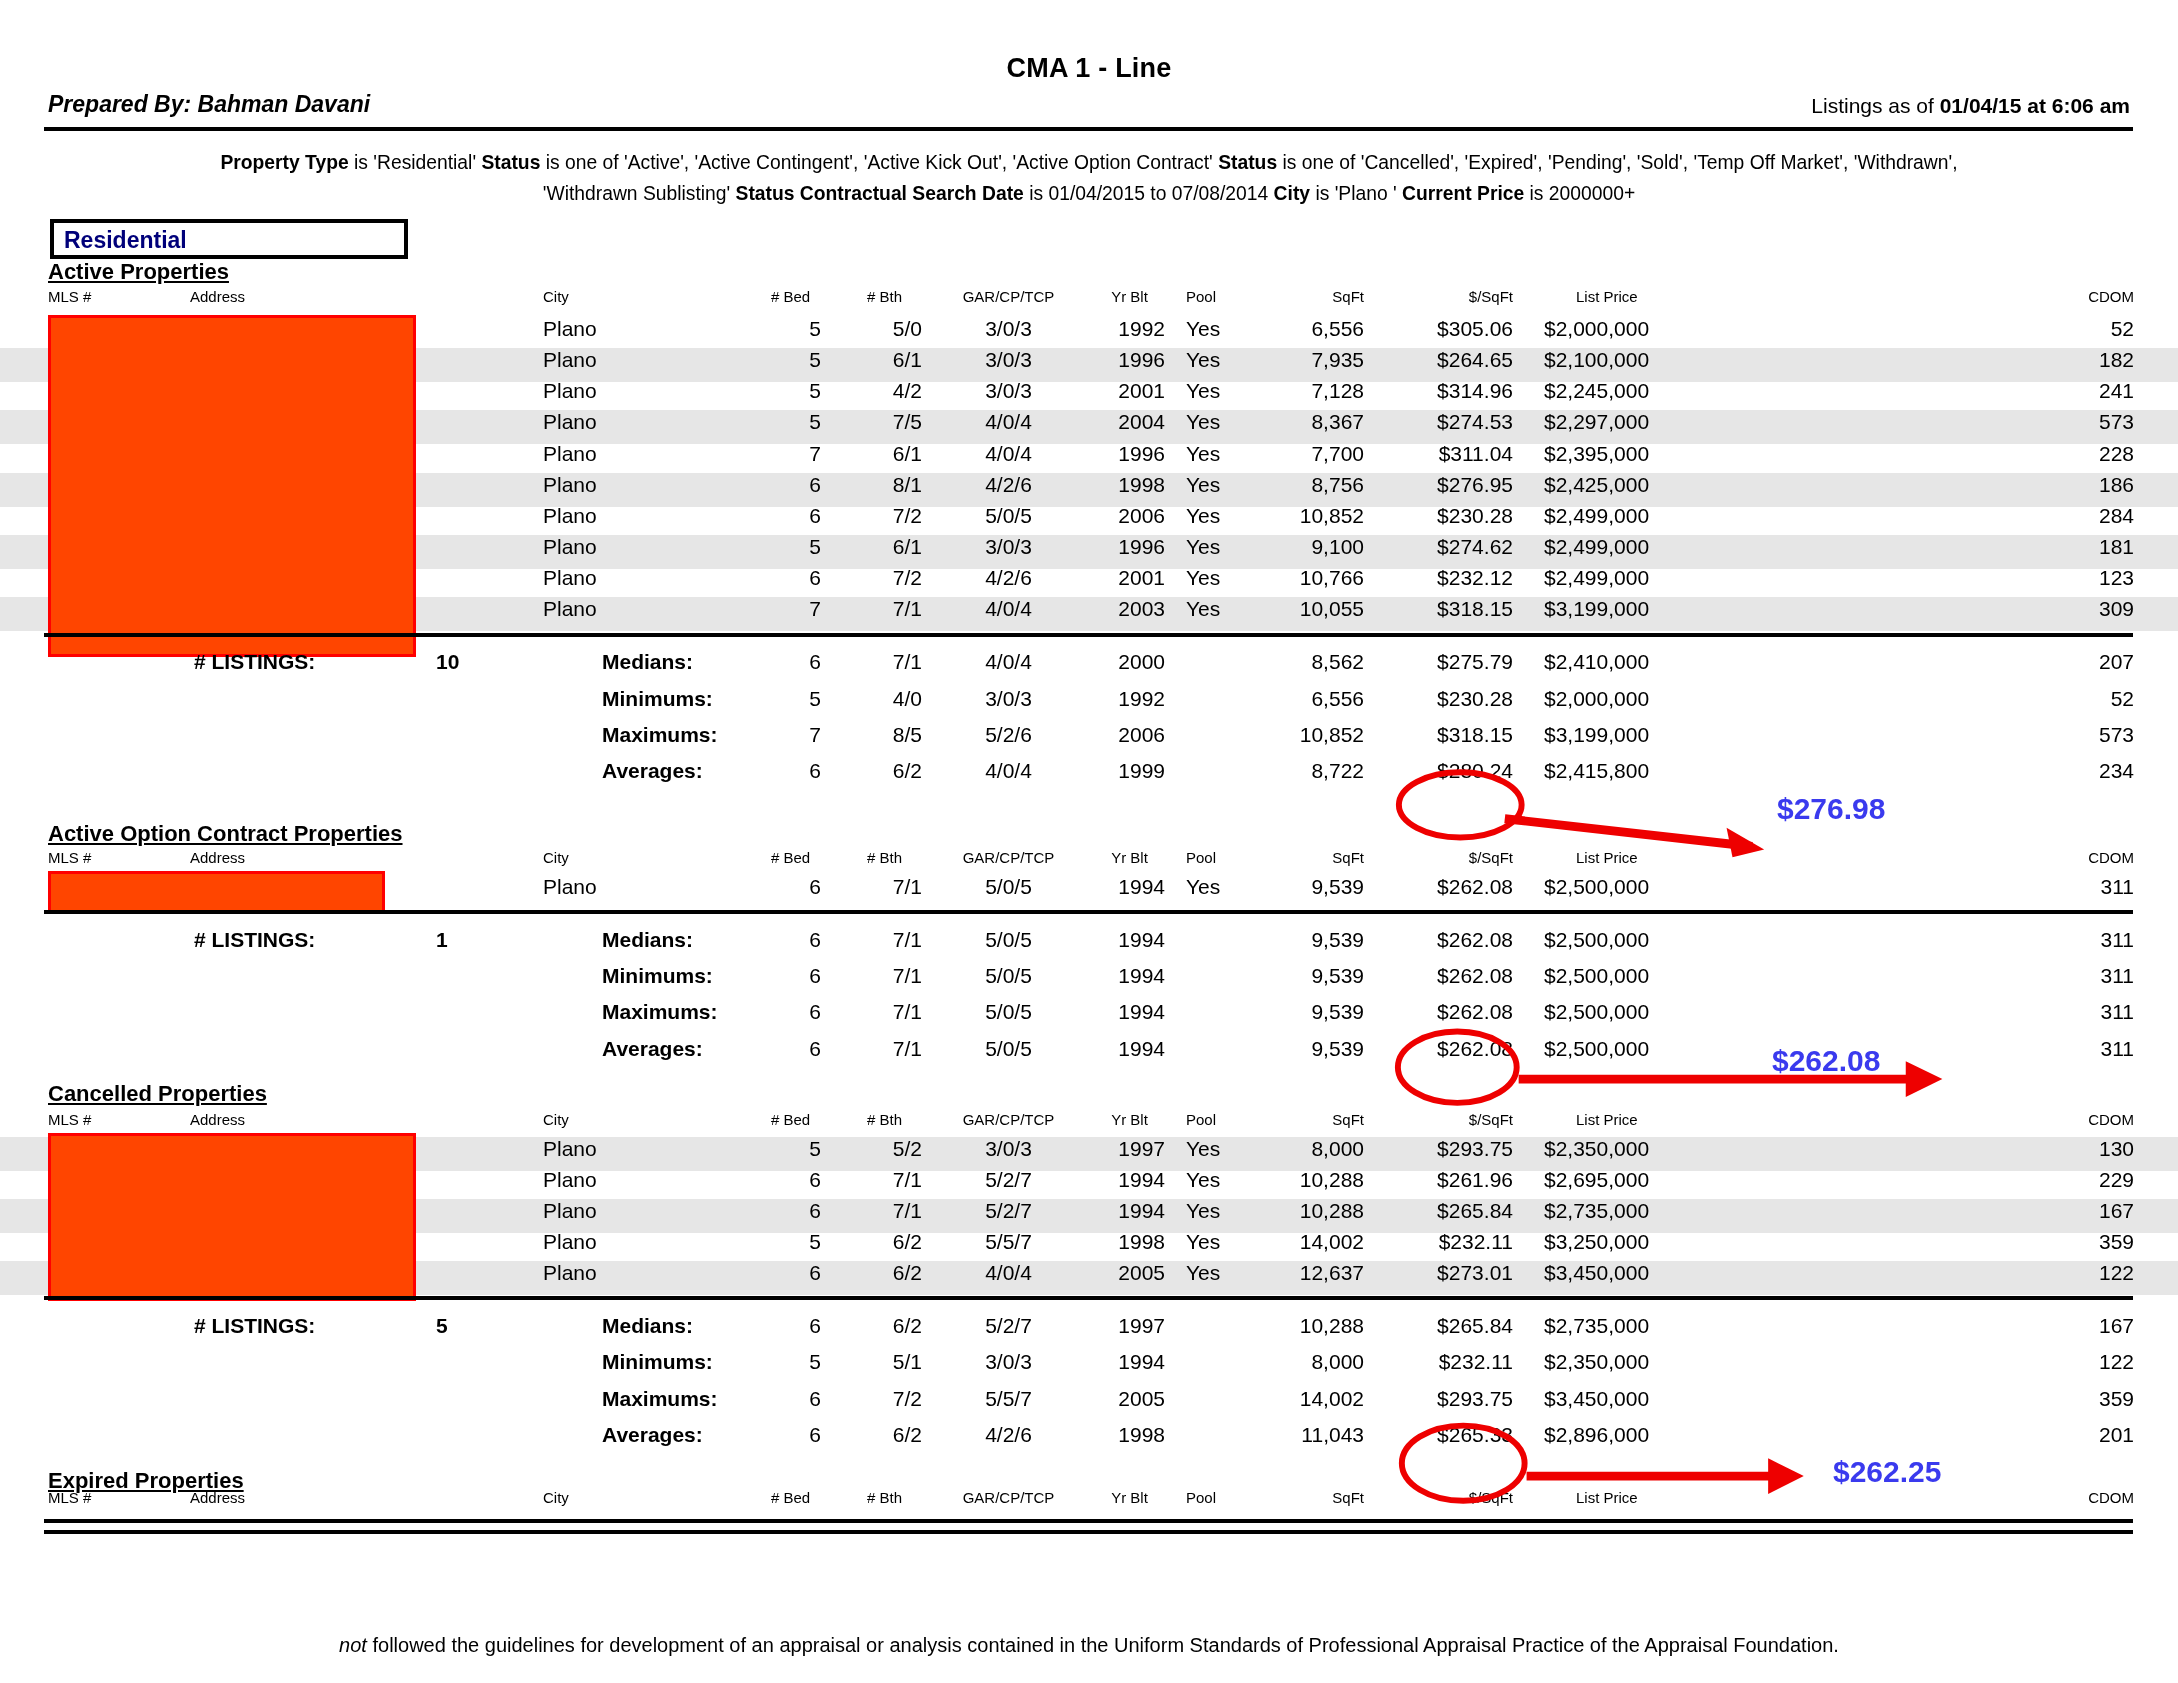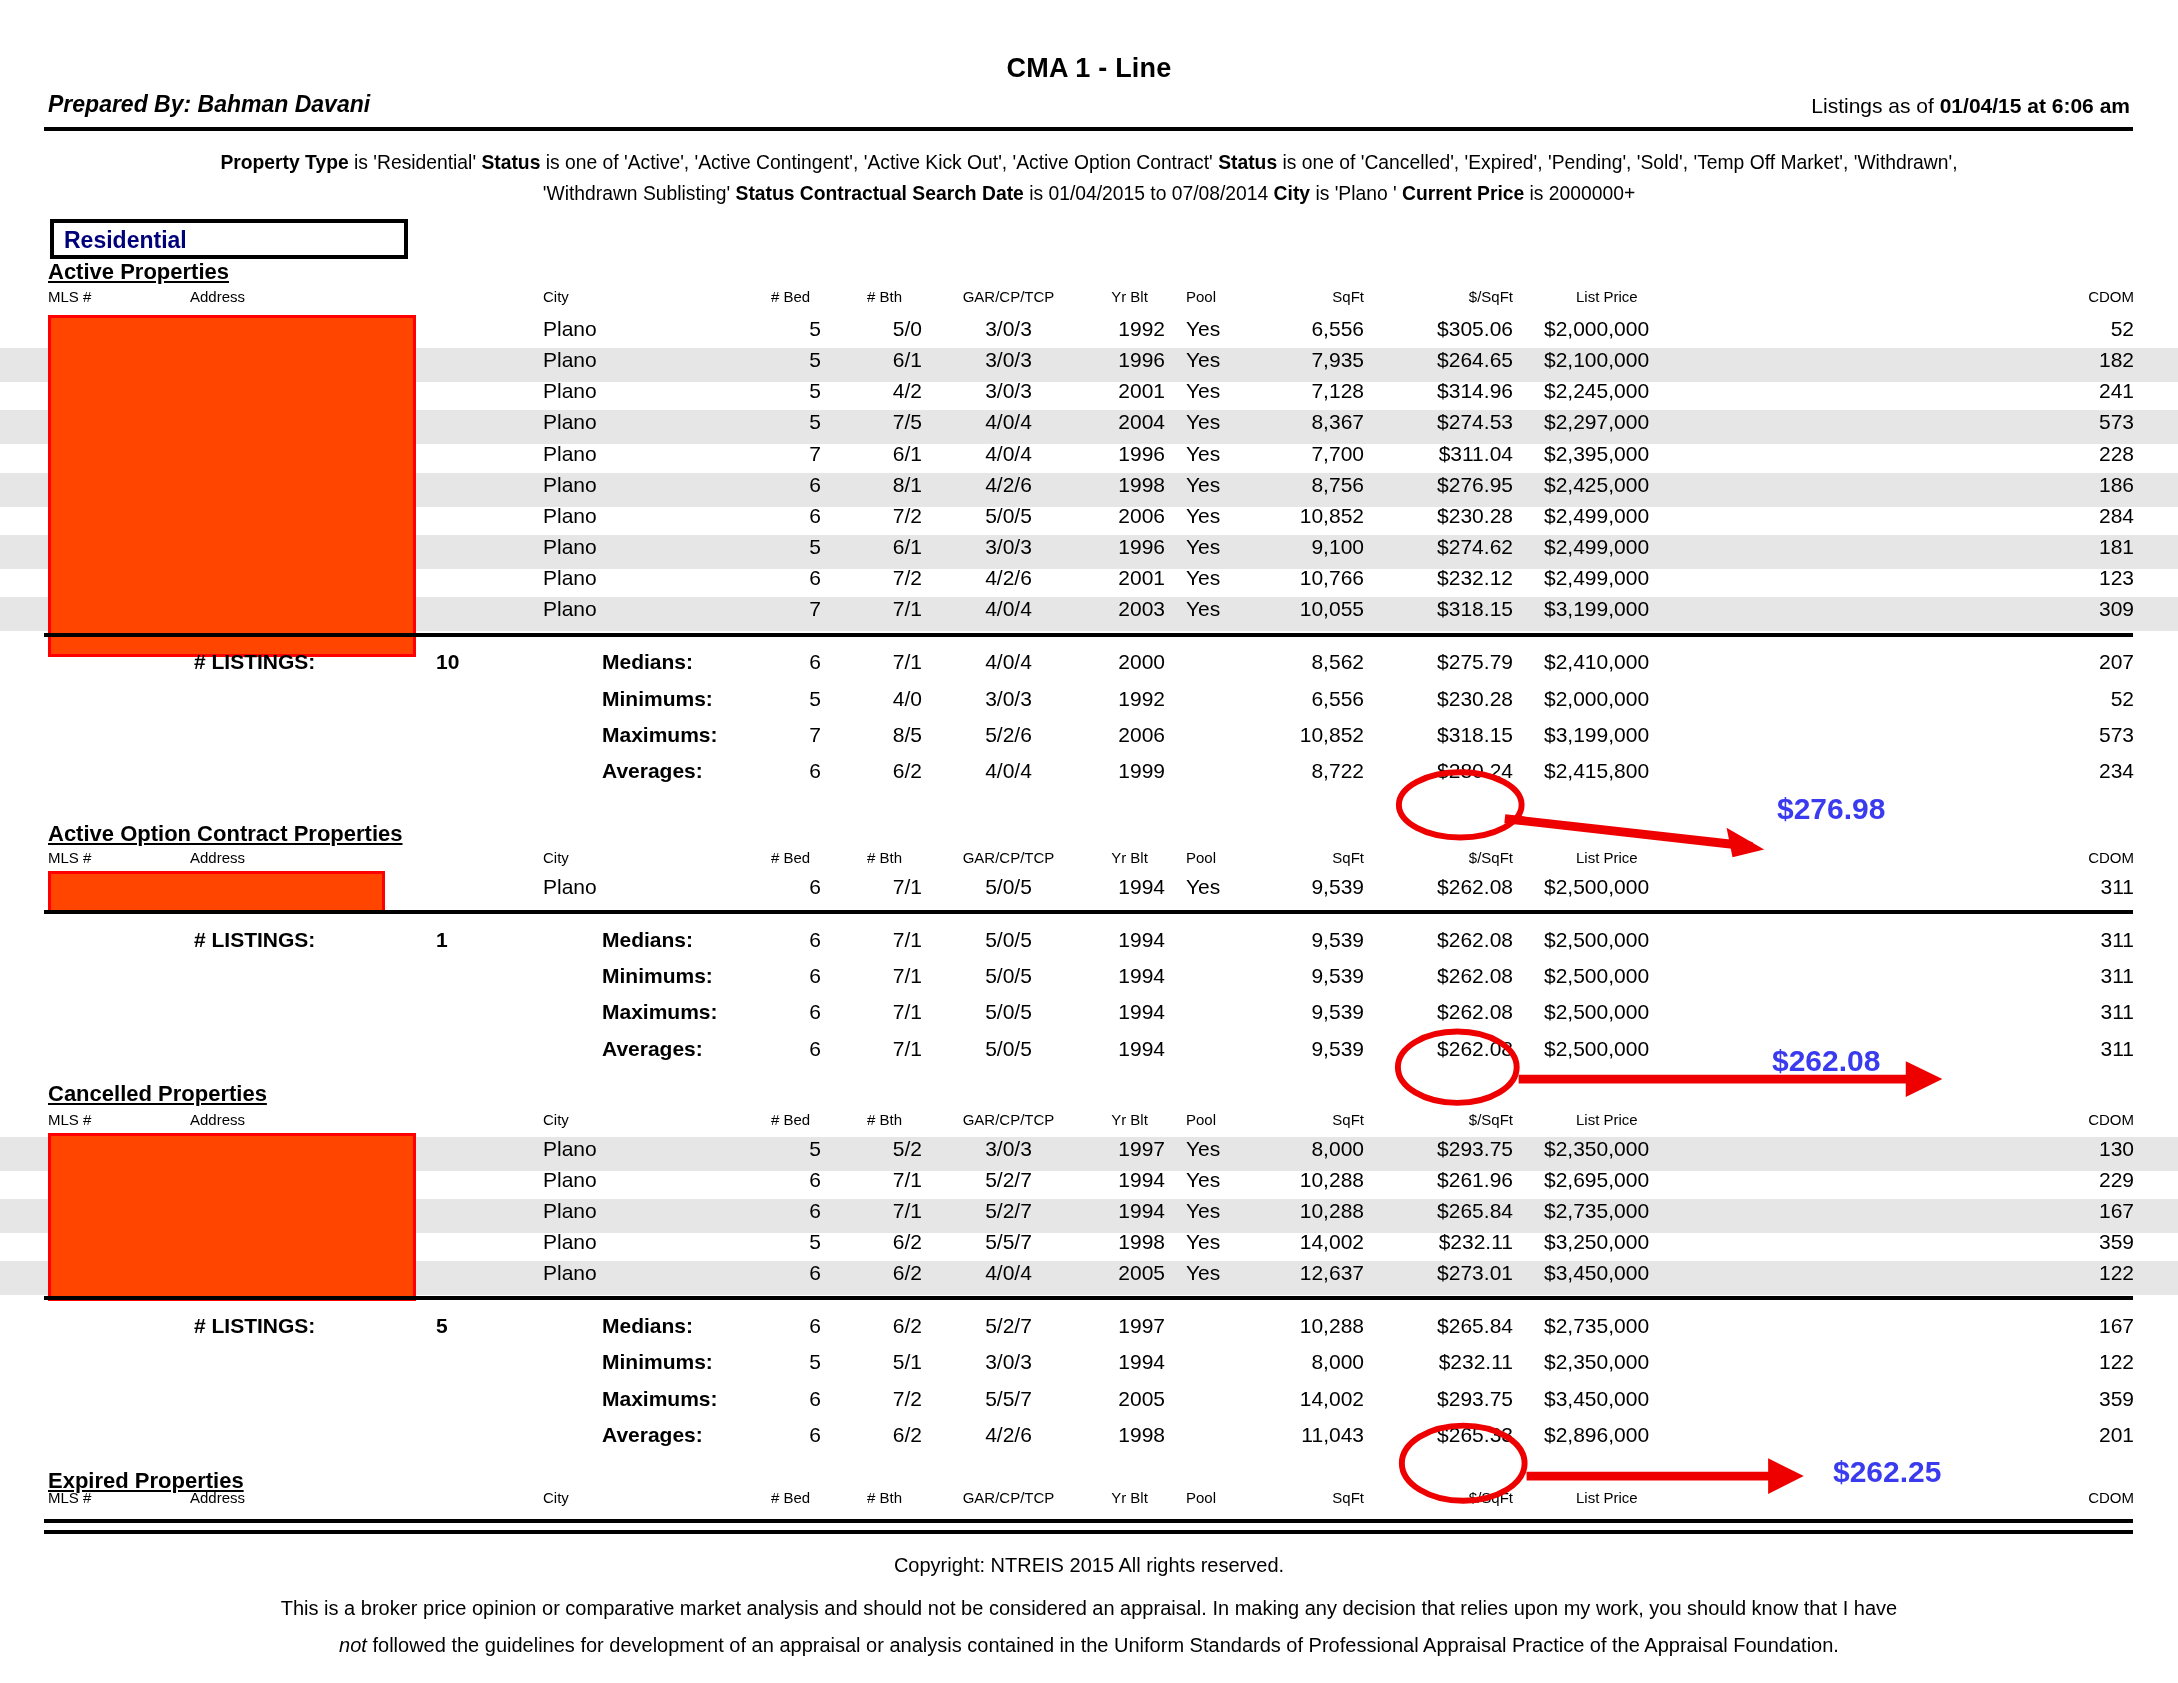--- a/index.html
+++ b/index.html
@@ -546,18 +546,16 @@
 
     <ellipse cx="1478" cy="1478" rx="62" ry="38" fill="none" stroke="#ee0000" stroke-width="6"></ellipse>
     <path d="M1542 1491 L1800 1491" stroke="#ee0000" stroke-width="9" fill="none"></path>
     <path d="M1822 1491 L1786 1473 L1786 1509 Z" fill="#ee0000"></path>
   </svg>
 
   <div class="anno-text" style="left:1777px;top:792px;">$276.98</div>
   <div class="anno-text" style="left:1772px;top:1044px;">$262.08</div>
   <div class="anno-text" style="left:1817px;top:1455px;margin-left:16px;">$262.25</div>
 
-  <div class="footer" style="top:1554px;">Copyright: NTREIS 2015 All rights reserved.</div>
-  <div class="footer small" style="top:1592px;">This is a broker price opinion or comparative market analysis and should not be considered an appraisal. In making any decision that relies upon my work, you should know that I have</div>
   <div class="footer small" style="top:1629px;"><i>not</i><span> followed the guidelines for development of an appraisal or analysis contained in the Uniform Standards of Professional Appraisal Practice of the Appraisal Foundation.</span></div>
 
 </div>
 
 
 </body></html>

